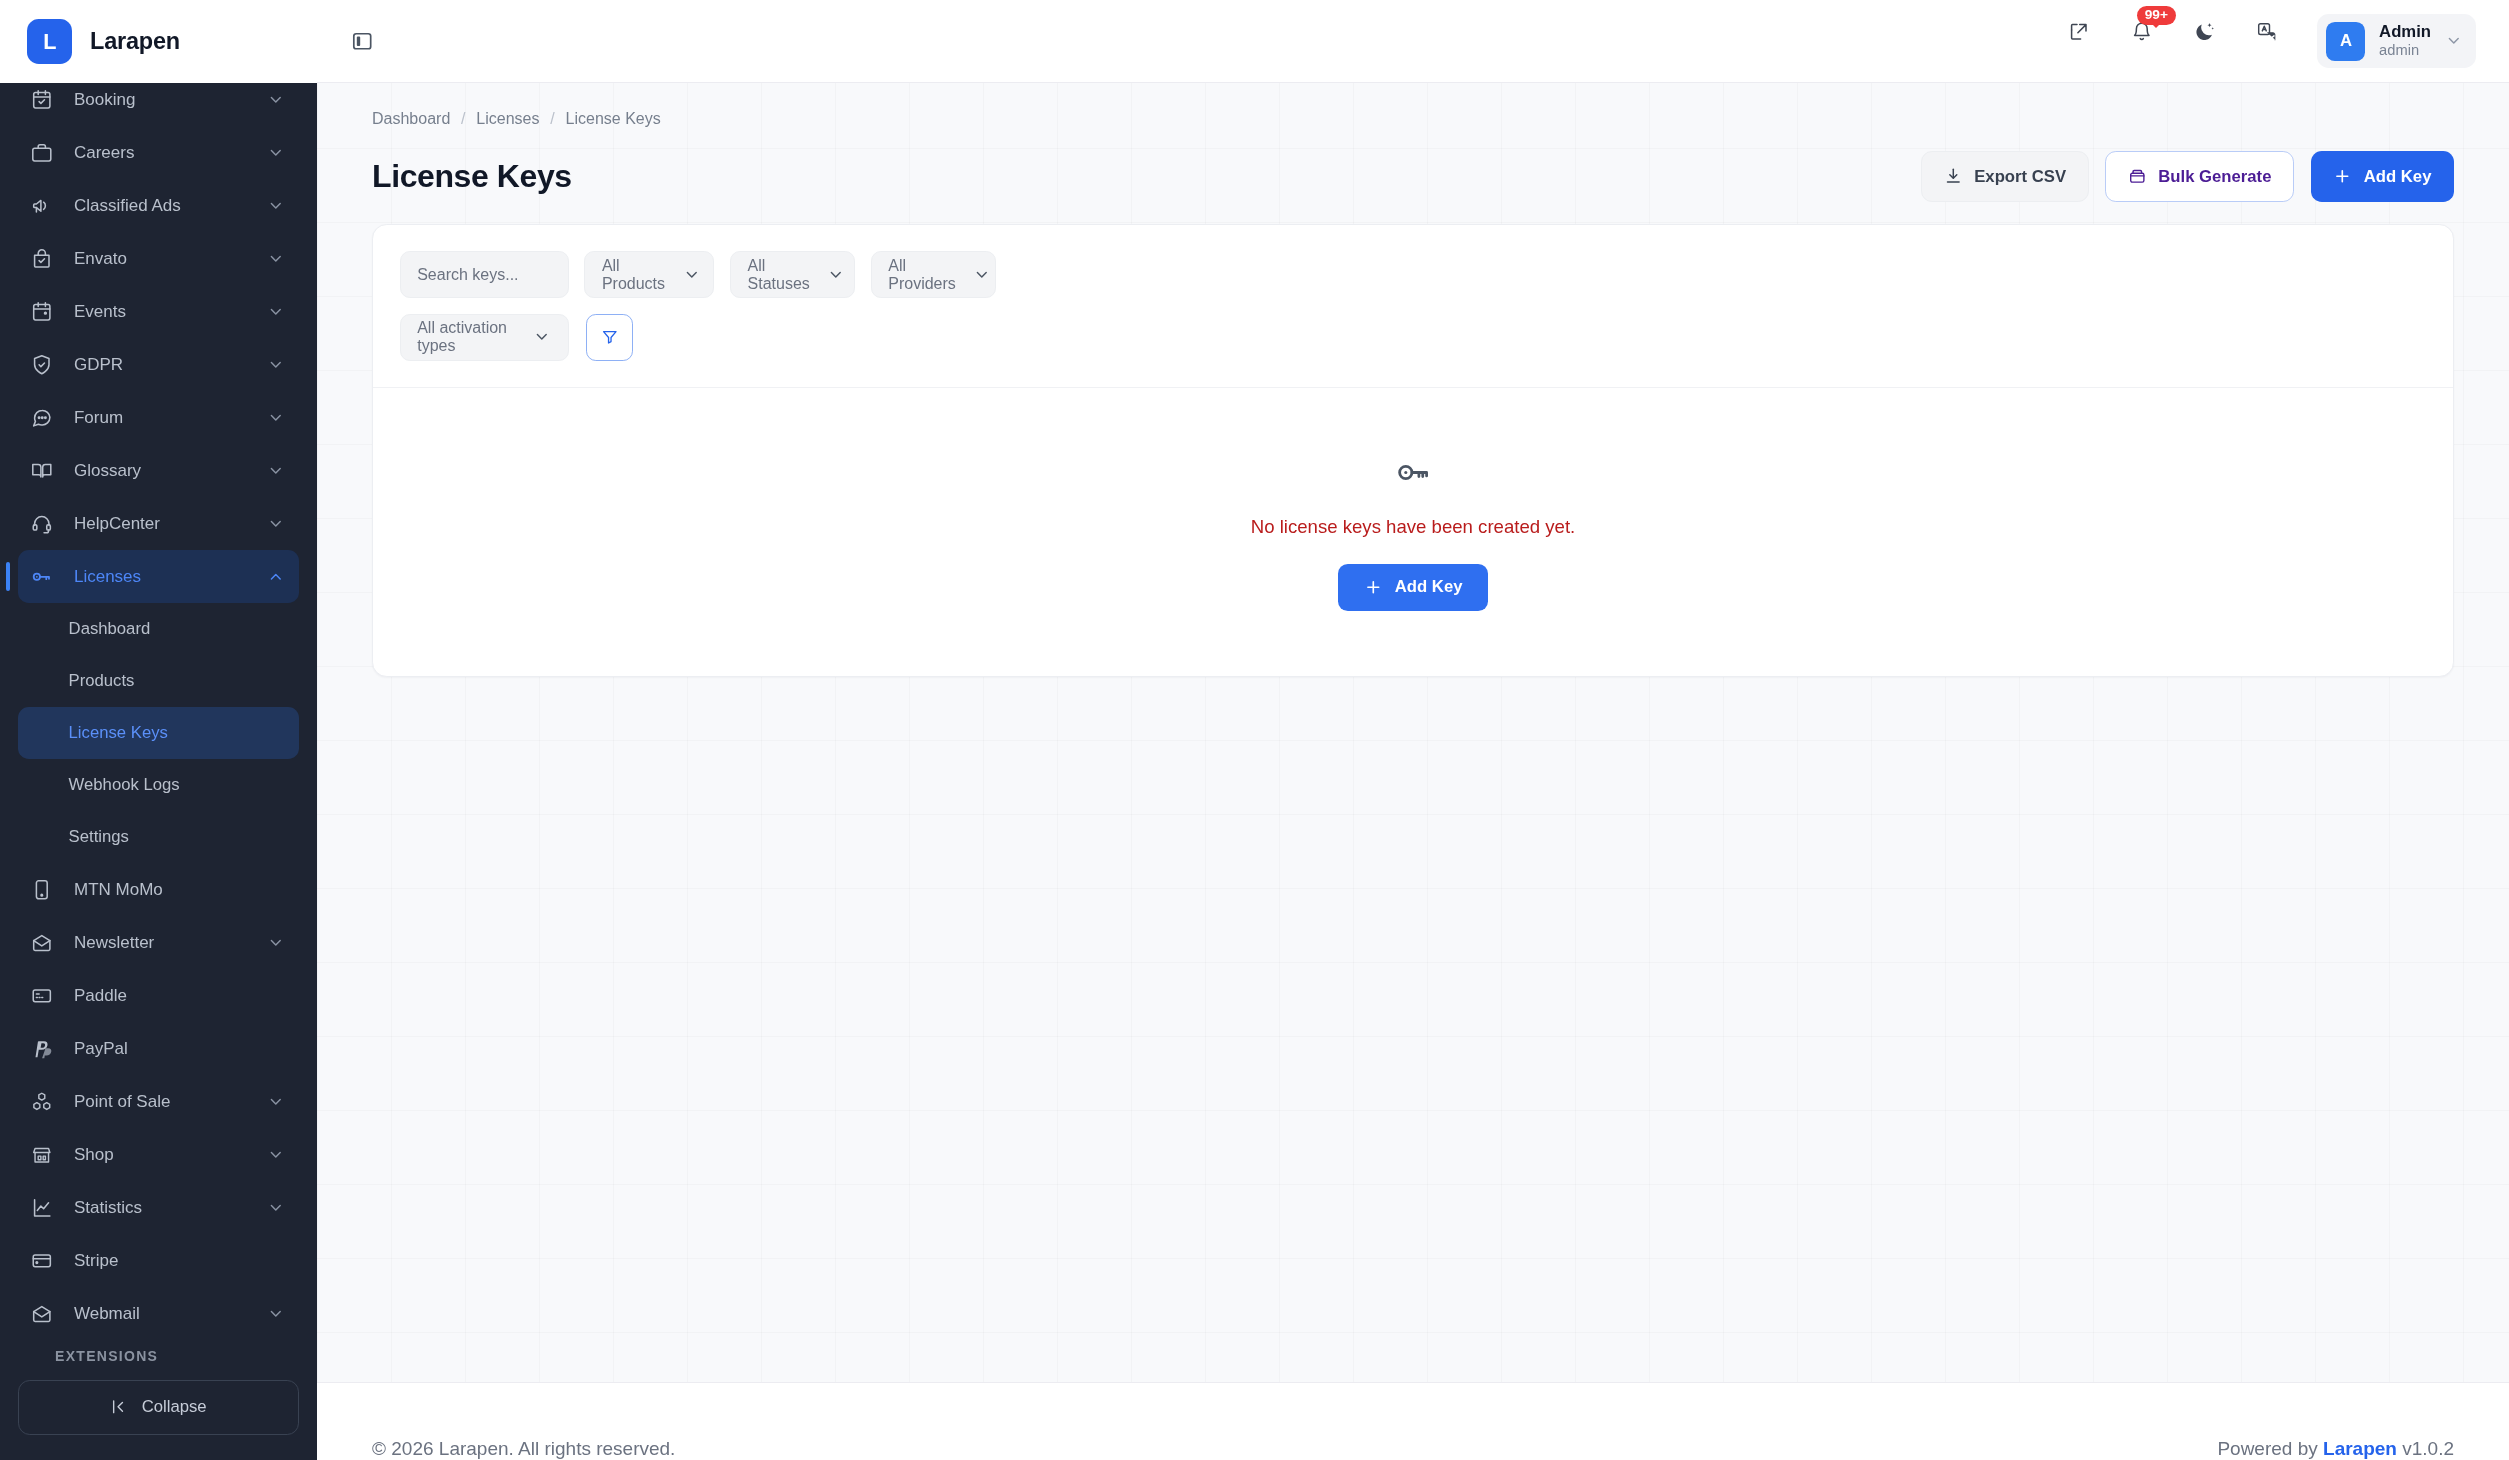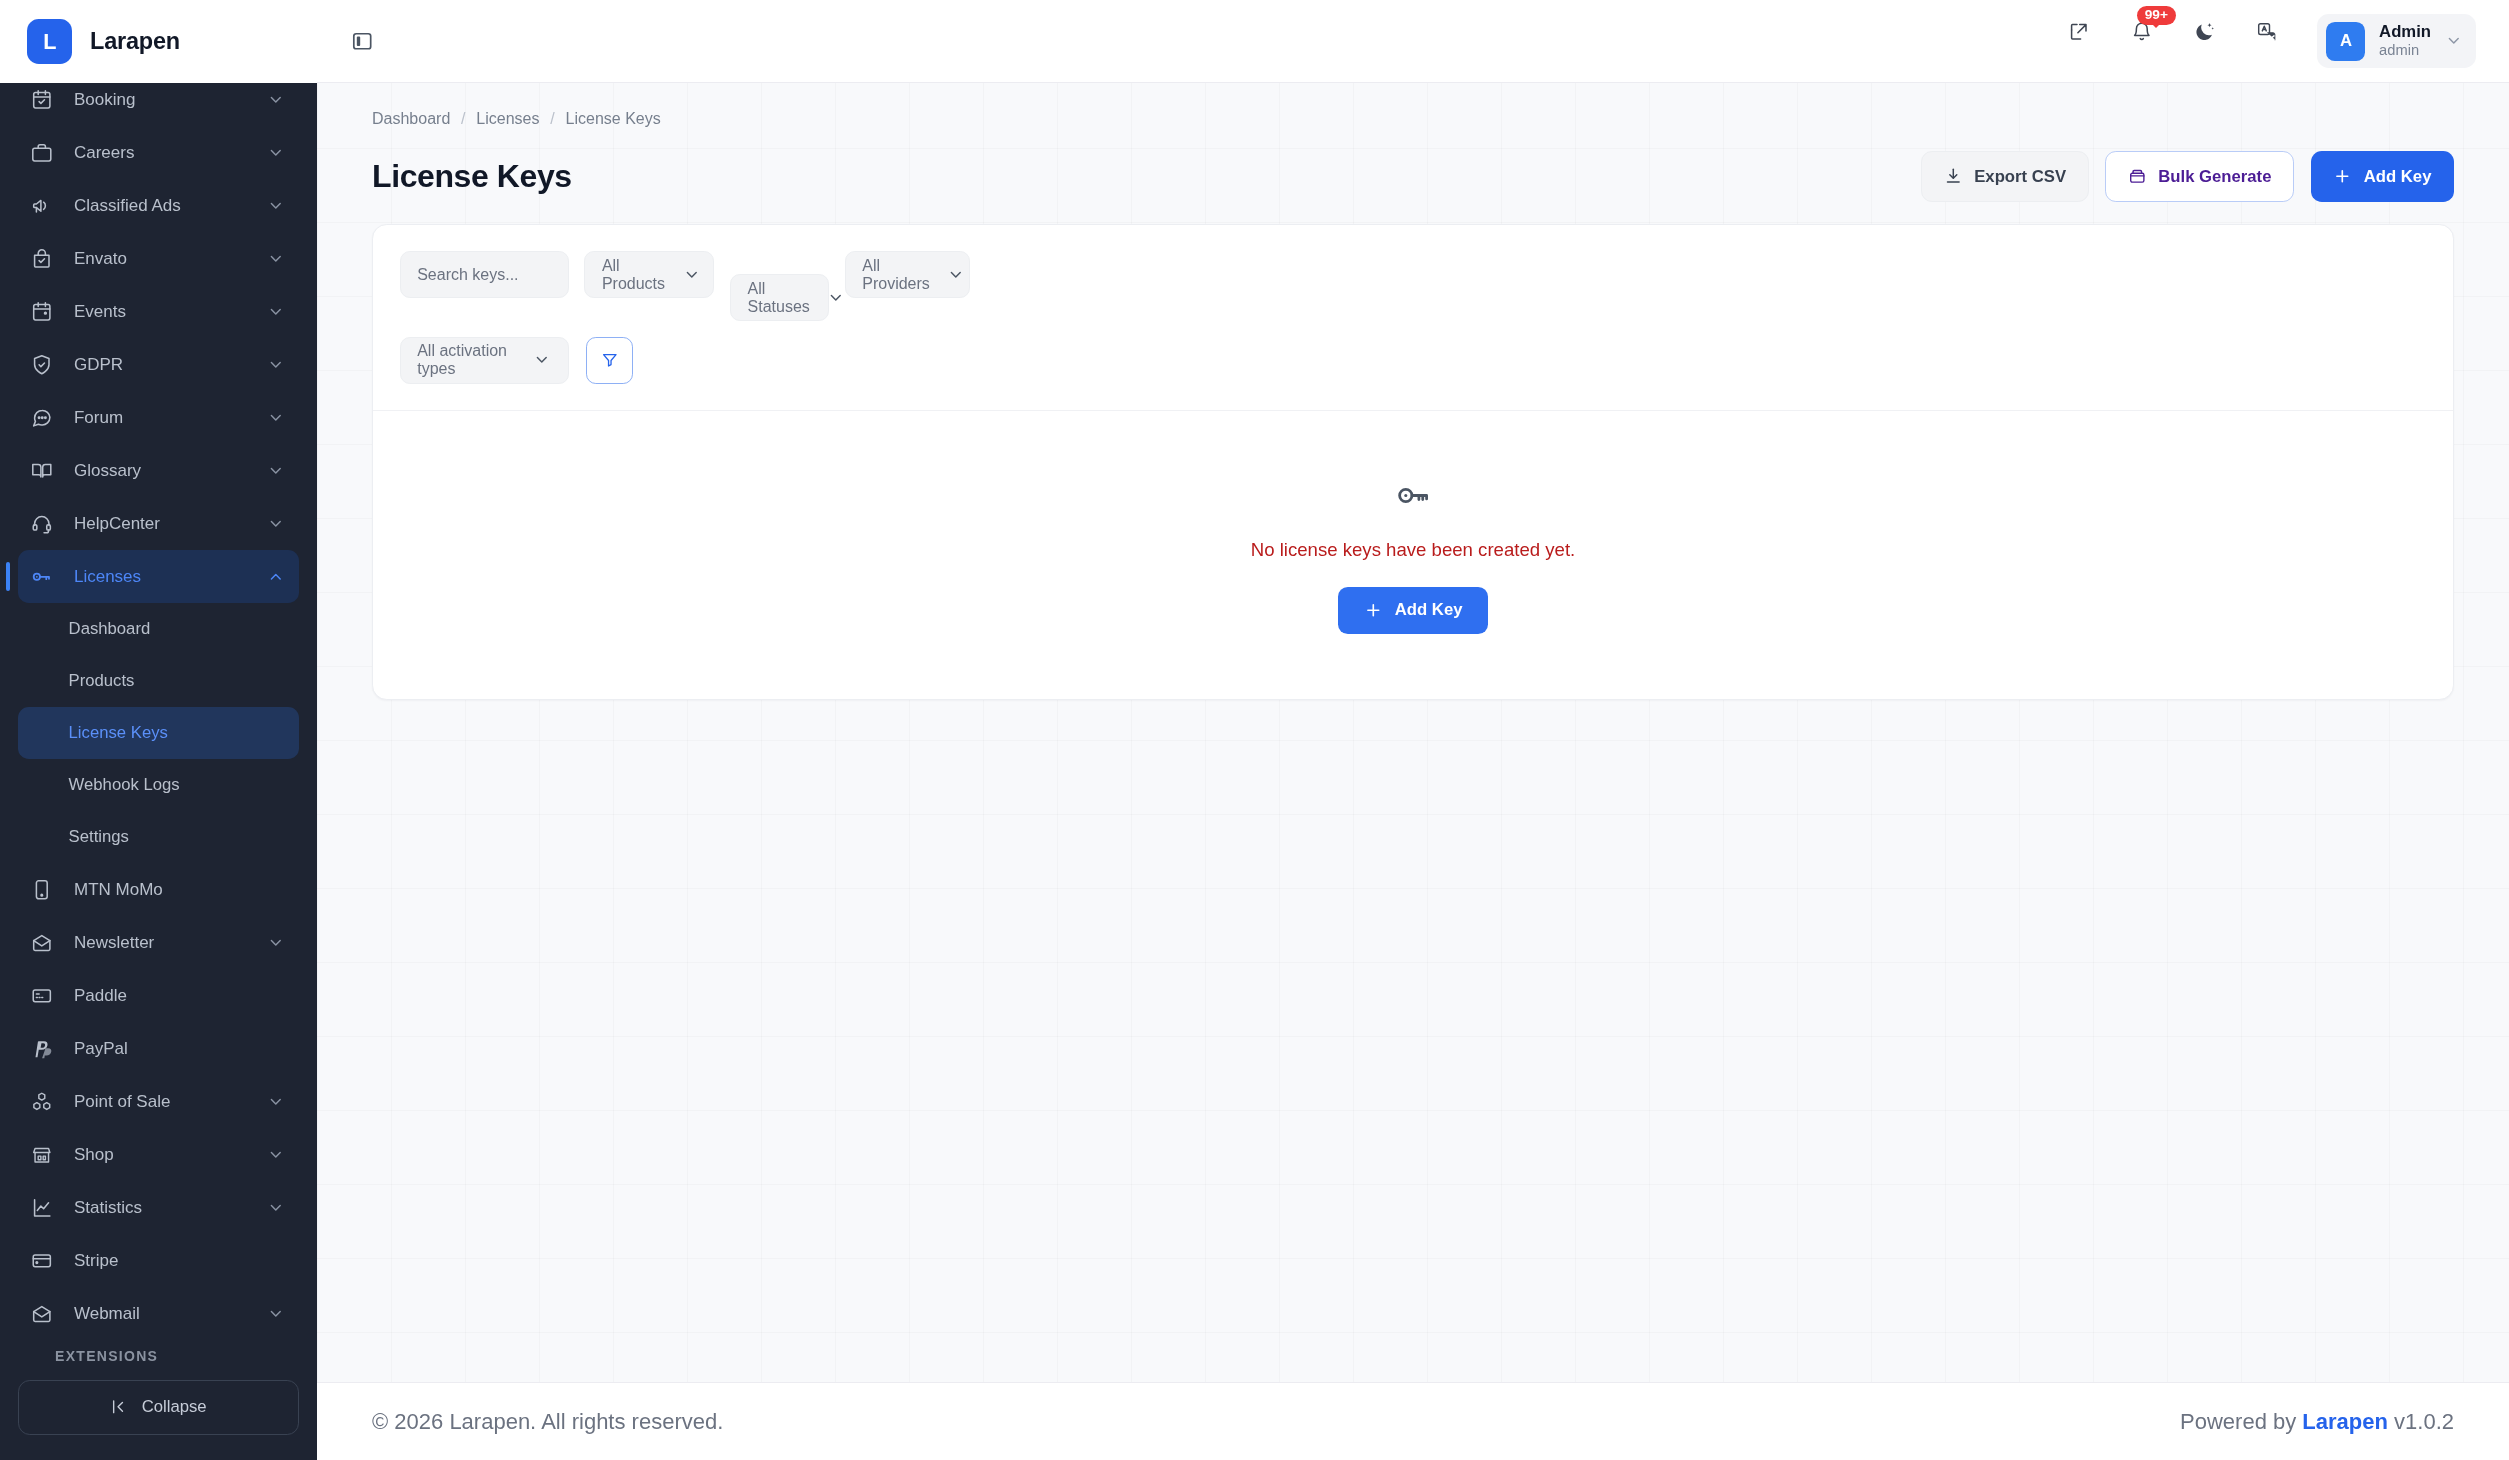--- a/index.html
+++ b/index.html
@@ -183,21 +183,21 @@
   }
   .fld {
     height: 47px; border-radius: 9.8px;
     background: #f3f4f6; border: 1px solid #eceef1;
     display: flex; align-items: center;
     padding: 0 16.7px; font-size: 16px; color: #6b7280;
   }
   .fld.search { width: 169px; }
   .fld.sel { justify-content: space-between; gap: 17.6px; cursor: pointer; }
   .sel-products { width: 130px; }
-  .sel-statuses { width: 99px; margin-top: 23px; }
+  .sel-statuses { width: 125px; }
   .sel-providers { width: 125px; }
   .sel-activation { width: 169px; }
   .fld .chev { color: #4b5563; display: flex; align-items: center; }
   .filter-btn {
     width: 47px; height: 47px; border-radius: 9.8px;
     border: 1px solid #8eb0f5; background: #fff;
     display: flex; align-items: center; justify-content: center;
     color: #2563eb; cursor: pointer;
   }
   .filters-row2 { display: flex; gap: 17.6px; width: 100%; }
@@ -215,22 +215,22 @@
     height: 47px; border-radius: 9.8px; background: #2f6ff0; color: #fff;
     display: inline-flex; align-items: center; gap: 12.7px;
     padding: 0 25.5px; font-size: 16.7px; font-weight: 600; cursor: pointer;
     border: none;
   }
 
   .footer {
     height: 78px; flex: 0 0 78px;
     background: #ffffff;
     border-top: 1px solid #ececf1;
-    display: flex; align-items: center;
-    padding: 0 55px; font-size: 22px; color: #6b7280;
+    display: flex; align-items: flex-end;
+    padding: 0 55px; font-size: 19px; color: #6b7280;
   }
   .footer .right { margin-left: auto; }
   .footer .brandlink { color: #2563eb; font-weight: 600; }
 
   svg { display: block; }
 </style>
 </head>
 <body>
 
 <aside id="sidebar">

